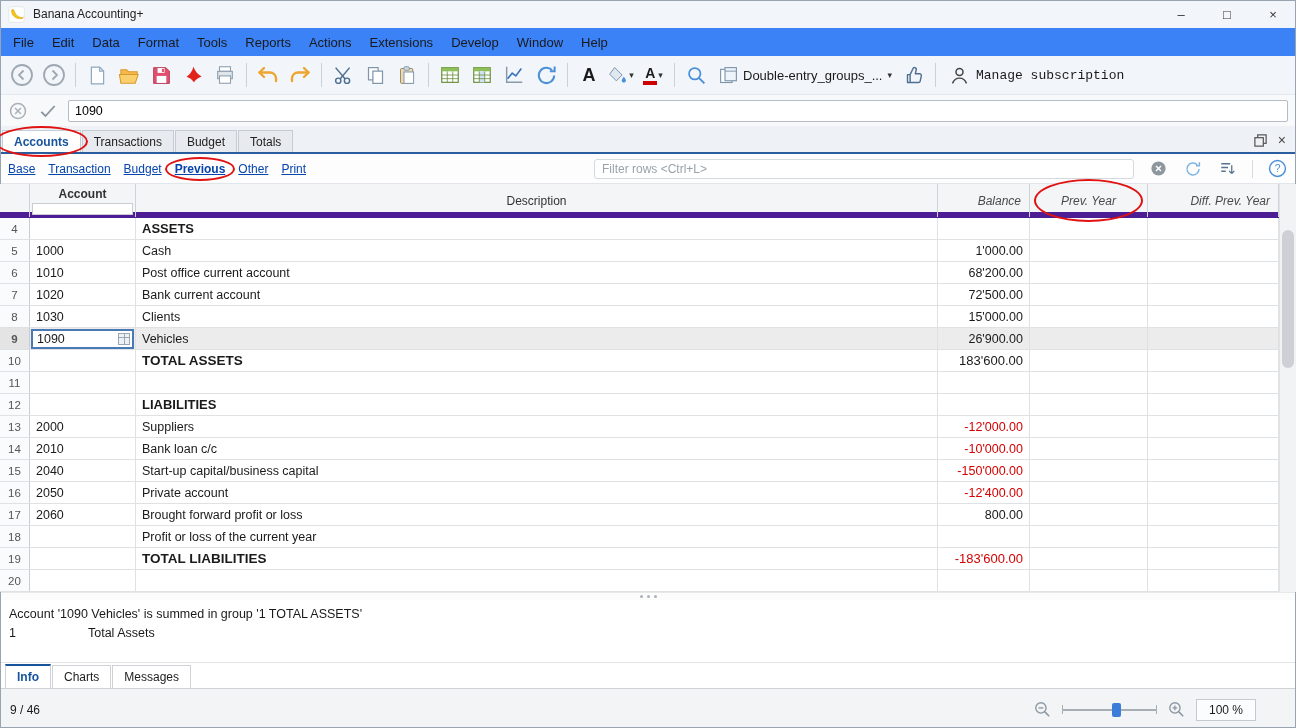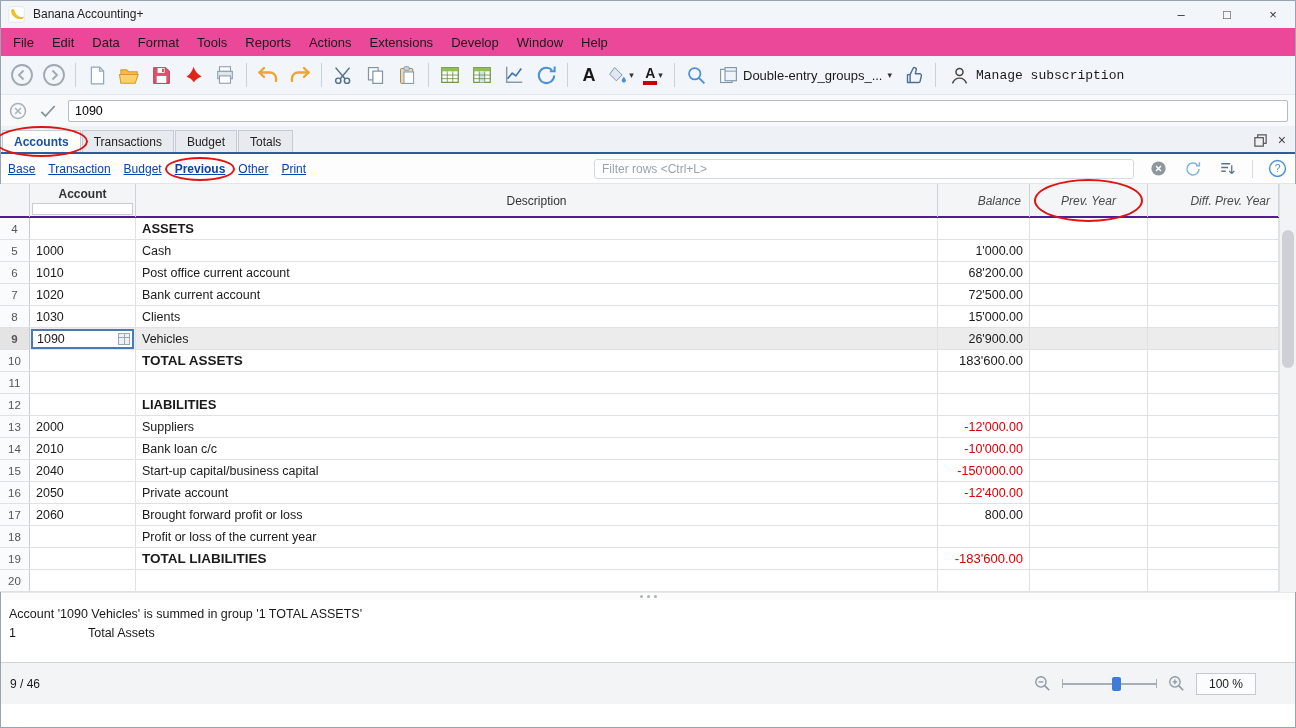--- a/index.html
+++ b/index.html
@@ -13,21 +13,21 @@
     outline:1px solid #98a4b0; outline-offset:-1px; display:flex; flex-direction:column; }
 
   
   .titlebar { height:28px; background:#f2f6fa; display:flex; align-items:center; padding-left:8px; flex:none; }
   .app-icon { width:18px; height:18px; margin-right:7px; display:flex; align-items:center; }
   .title-text { font-size:12px; color:#222; }
   .win-controls { margin-left:auto; display:flex; height:100%; }
   .win-btn { width:46px; height:100%; display:flex; align-items:center; justify-content:center; font-size:13px; color:#333; }
 
   
-  .menubar { height:28px; background:#ec4899; display:flex; align-items:center; padding-left:4px; flex:none; }
+  .menubar { height:28px; background:#3b82f6; display:flex; align-items:center; padding-left:4px; flex:none; }
   .menu-item { padding:5px 9px; font-size:13px; color:#1a1a1a; }
 
   
   .toolbar { height:38px; background:#f2f6fa; display:flex; align-items:center; padding:0 6px; flex:none; }
   .tb-btn { width:32px; height:32px; display:flex; align-items:center; justify-content:center; border-radius:3px; }
   .tb-sep { width:1px; height:24px; background:#c9d2da; margin:0 5px; flex:none; }
   .icon-wrap { display:flex; align-items:center; justify-content:center; }
   .caret { font-size:9px; color:#333; margin-left:1px; }
   .doc-selector { display:flex; align-items:center; gap:4px; padding:3px 6px; border-radius:3px; }
   .doc-name { font-size:13px; color:#1a1a1a; max-width:165px; overflow:hidden; white-space:nowrap; }
@@ -54,21 +54,21 @@
   .vlink.active { font-weight:bold; }
   .filter-input { margin-left:auto; width:540px; height:20px; border:1px solid #d4d9de; border-radius:3px; padding:0 7px; font-size:12px; font-family:"Liberation Sans",sans-serif; color:#333; background:#fff; }
   .filter-input::placeholder { color:#9aa2aa; }
   .vb-icon { display:flex; align-items:center; justify-content:center; width:22px; height:22px; }
   .vb-sep { width:1px; height:18px; background:#d6dbe0; }
 
   
   .grid-section { height:408px; position:relative; flex:none; background:#fff; }
   .grid-inner { margin-right:17px; height:100%; }
   .gridcols { display:grid; grid-template-columns:30px 106px 1fr 92px 118px 131px; }
-  .grid-header { height:34px; background:#f4f5f7; border-bottom:2px solid #4c1d95; font-size:12px; }
+  .grid-header { height:34px; background:#f4f5f7; border-bottom:6px solid #4c1d95; font-size:12px; }
   .ghcell { border-right:1px solid #cfd3d8; display:flex; align-items:center; justify-content:center; color:#333; overflow:visible; position:relative; }
   .h-account { flex-direction:column; justify-content:flex-start; padding:3px 2px 2px; font-weight:bold; }
   .hdr-cursor { width:100%; height:12px; background:#fff; border:1px solid #c9ccd0; margin-top:2px; }
   .h-italic { font-style:italic; color:#4a4a4a; }
   .h-right { justify-content:flex-end; padding-right:8px; }
 
   .grow { height:22px; border-bottom:1px solid #dfe2e5; }
   .gcell { border-right:1px solid #dfe2e5; display:flex; align-items:center; overflow:hidden; white-space:nowrap; font-size:12.5px; background:#fff; }
   .c-num { justify-content:center; background:#fafbfc; border-right-color:#c9ccd0; color:#555; font-size:11.5px; }
   .c-account { padding-left:6px; }
@@ -599,20 +599,25 @@
   </div>
 
   <div class="info-panel">
     <div>Account '1090 Vehicles' is summed in group '1 TOTAL ASSETS'</div>
     <div class="info-line2">
       <span>1</span>
       <span class="grp-label">Total Assets</span>
     </div>
   </div>
 
+  <div class="bottom-tabs">
+    <div class="btab active">Info</div>
+    <div class="btab">Charts</div>
+    <div class="btab">Messages</div>
+  </div>
 
   <div class="statusbar">
     <span>9 / 46</span>
     <div class="status-right">
       <span class="icon-wrap">
           <svg width="19" height="19" viewBox="0 0 24 24">
             <circle cx="10" cy="10" r="6.5" fill="none" stroke="#8a97a3" stroke-width="1.7"></circle>
             <path d="M7 10h6" stroke="#8a97a3" stroke-width="1.7"></path>
             <path d="M15 15l5.5 5.5" stroke="#8a97a3" stroke-width="1.9"></path>
           </svg>

